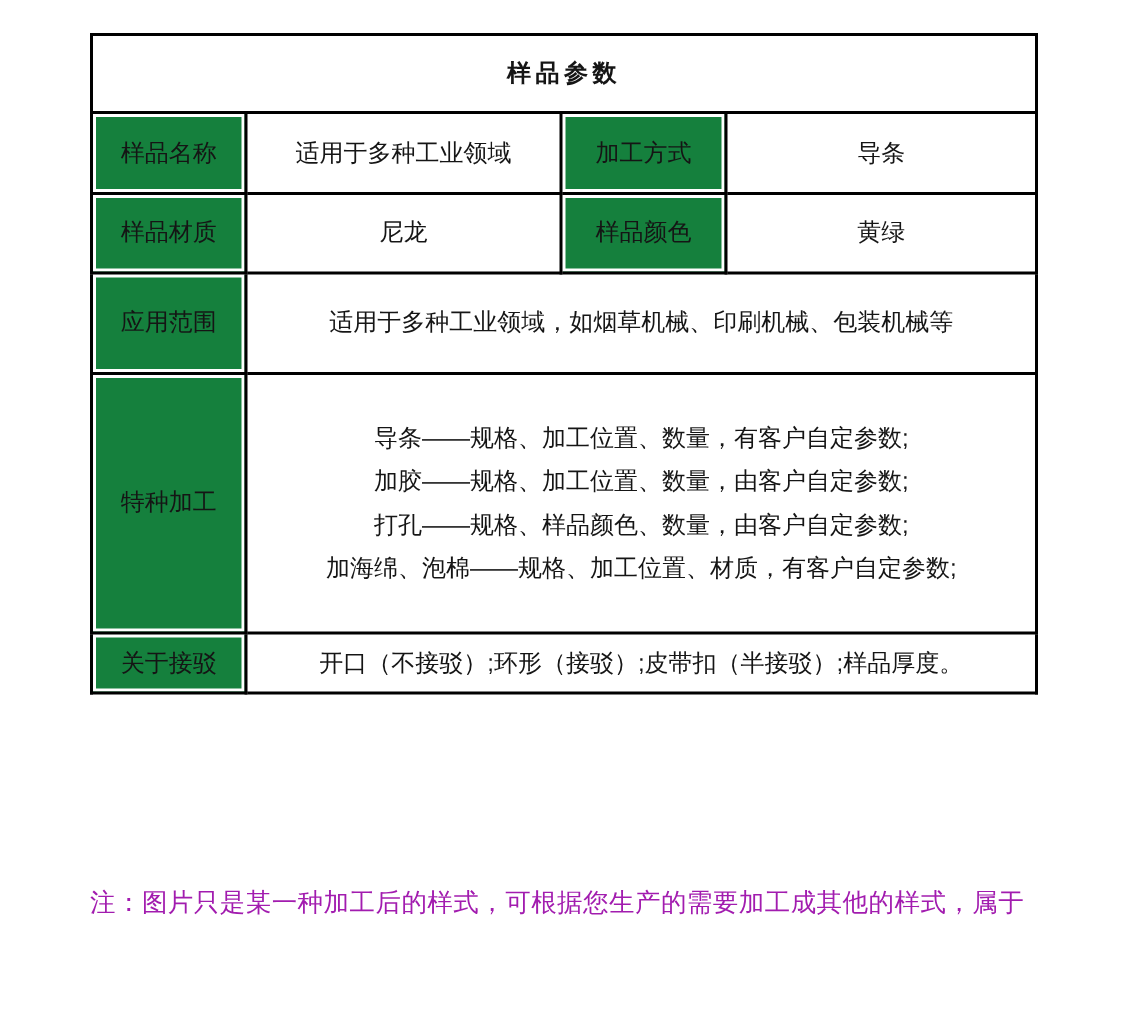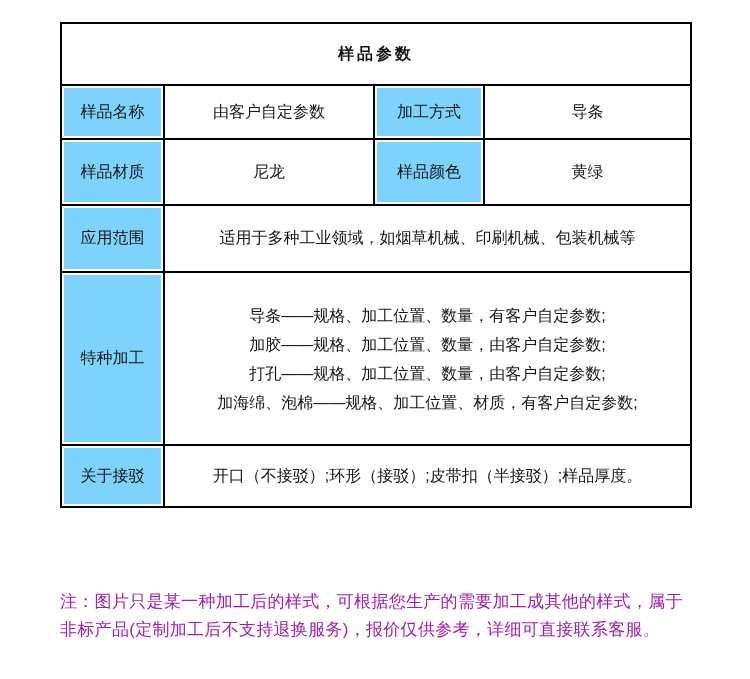--- a/index.html
+++ b/index.html
@@ -32,41 +32,41 @@
     padding: 0;
     overflow: hidden;
   }
   td.title-cell {
     font-size: 28px;
     font-weight: bold;
     letter-spacing: 3px;
     color: #000000;
   }
   td.lbl {
-    background: #7dd3fc;
+    background: #15803d;
     box-shadow: inset 0 0 0 2px #ffffff;
   }
   td.val-left {
     text-align: left;
     padding-left: 17px;
     padding-right: 10px;
   }
   td.val-multiline {
     text-align: left;
     padding-left: 17px;
     padding-right: 10px;
     line-height: 29px;
   }
-  tr.r-title { height: 62px; }
+  tr.r-title { height: 52px; }
   tr.r1 { height: 54px; }
-  tr.r2 { height: 66px; }
+  tr.r2 { height: 53px; }
   tr.r3 { height: 68px; }
   tr.r4 { height: 67px; }
   tr.r5 { height: 173px; }
-  tr.r6 { height: 62px; }
+  tr.r6 { height: 40px; }
   .note {
     position: absolute;
     left: 60px;
     top: 588px;
     width: 640px;
     font-size: 17px;
     line-height: 28px;
     color: #a21caf;
     letter-spacing: 0.3px;
     text-align: left;
@@ -84,21 +84,21 @@
       <col style="width:110px">
       <col style="width:207px">
     </colgroup>
     <tbody>
       <tr class="r-title">
         <td class="title-cell" colspan="4">样品参数</td>
       </tr>
 
       <tr class="r1">
         <td class="lbl">样品名称</td>
-        <td>由客户自定参数</td>
+        <td>适用于多种工业领域</td>
         <td class="lbl">加工方式</td>
         <td>导条</td>
       </tr>
 
       <tr class="r2">
         <td class="lbl">样品材质</td>
         <td>尼龙</td>
         <td class="lbl">样品颜色</td>
         <td>黄绿</td>
       </tr>
@@ -107,30 +107,29 @@
       <tr class="r4">
         <td class="lbl">应用范围</td>
         <td class="val-left" colspan="3">适用于多种工业领域，如烟草机械、印刷机械、包装机械等</td>
       </tr>
 
       <tr class="r5">
         <td class="lbl">特种加工</td>
         <td class="val-multiline" colspan="3">
           <div>导条——规格、加工位置、数量，有客户自定参数;</div>
           <div>加胶——规格、加工位置、数量，由客户自定参数;</div>
-          <div>打孔——规格、加工位置、数量，由客户自定参数;</div>
+          <div>打孔——规格、样品颜色、数量，由客户自定参数;</div>
           <div>加海绵、泡棉——规格、加工位置、材质，有客户自定参数;</div>
         </td>
       </tr>
 
       <tr class="r6">
         <td class="lbl">关于接驳</td>
         <td class="val-left" colspan="3">开口（不接驳）;环形（接驳）;皮带扣（半接驳）;样品厚度。</td>
       </tr>
     </tbody>
   </table>
 
   <div class="note">
     <div>注：图片只是某一种加工后的样式，可根据您生产的需要加工成其他的样式，属于</div>
-    <div>非标产品(定制加工后不支持退换服务)，报价仅供参考，详细可直接联系客服。</div>
   </div>
 
 </div>
 
 </body></html>

